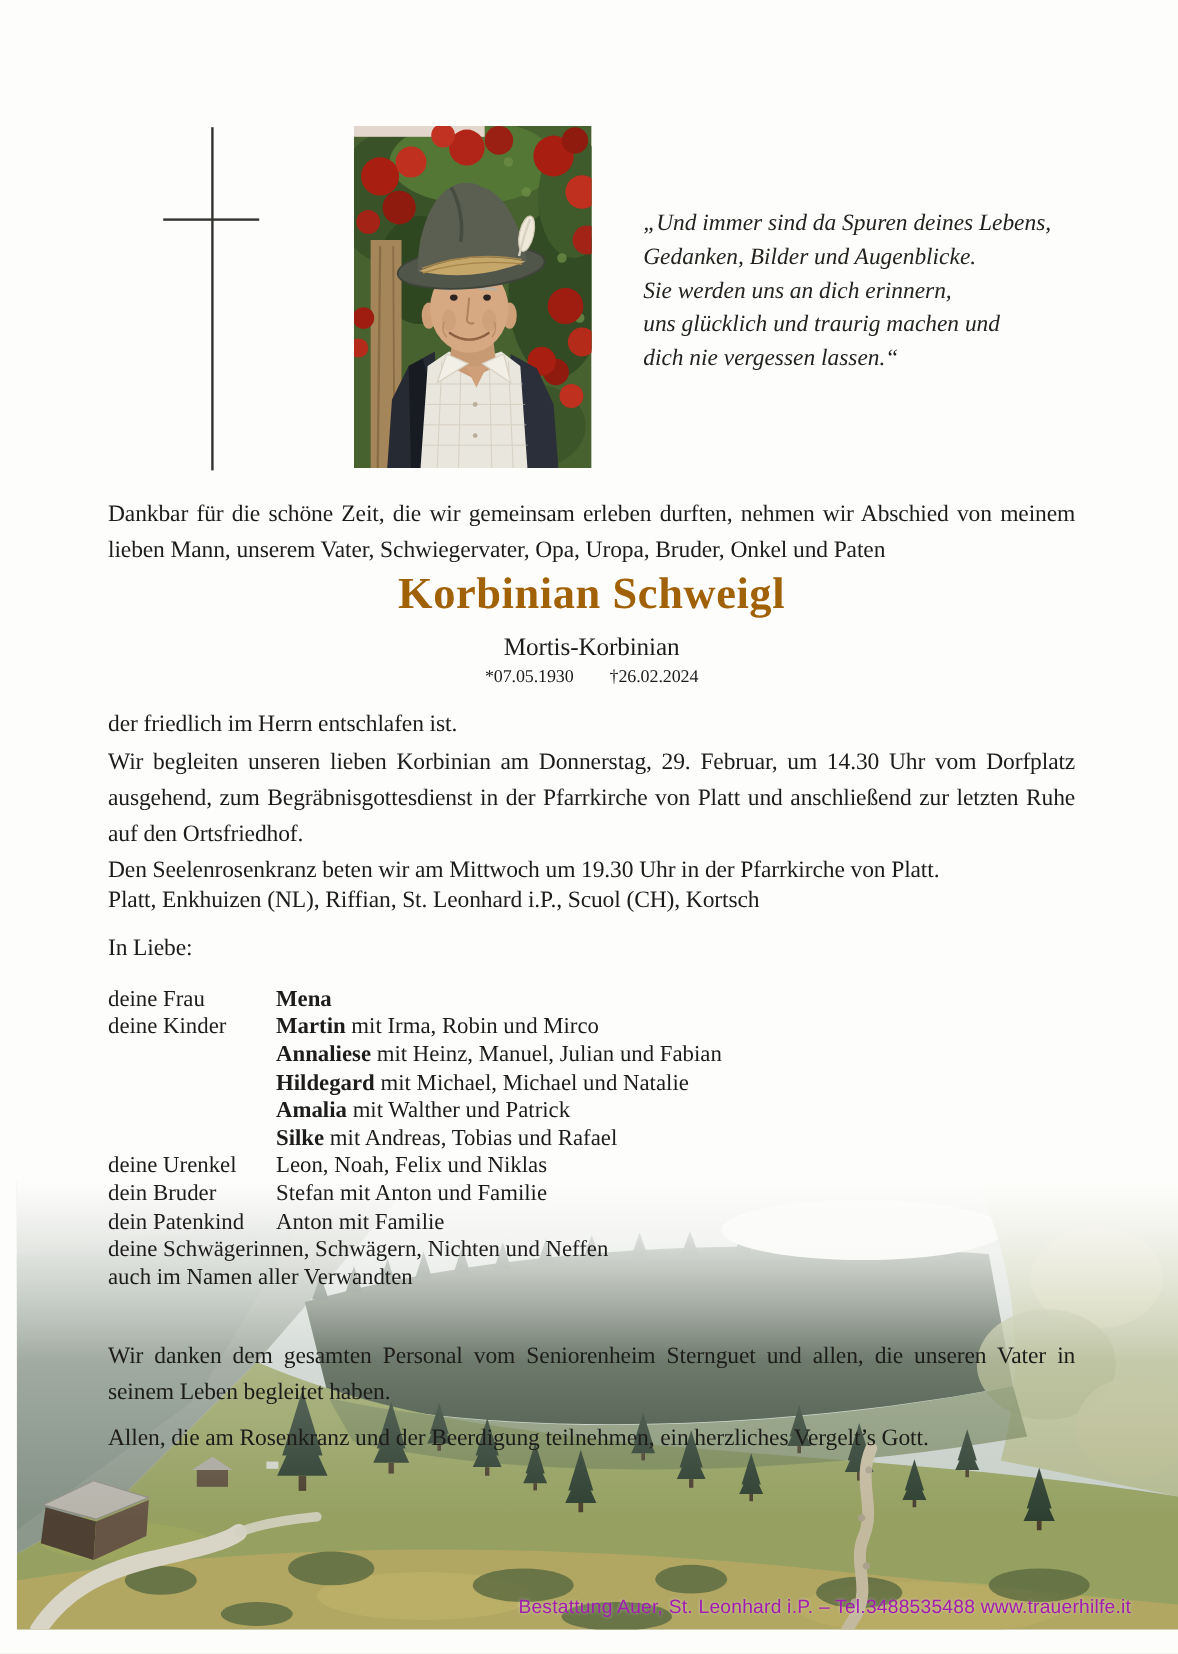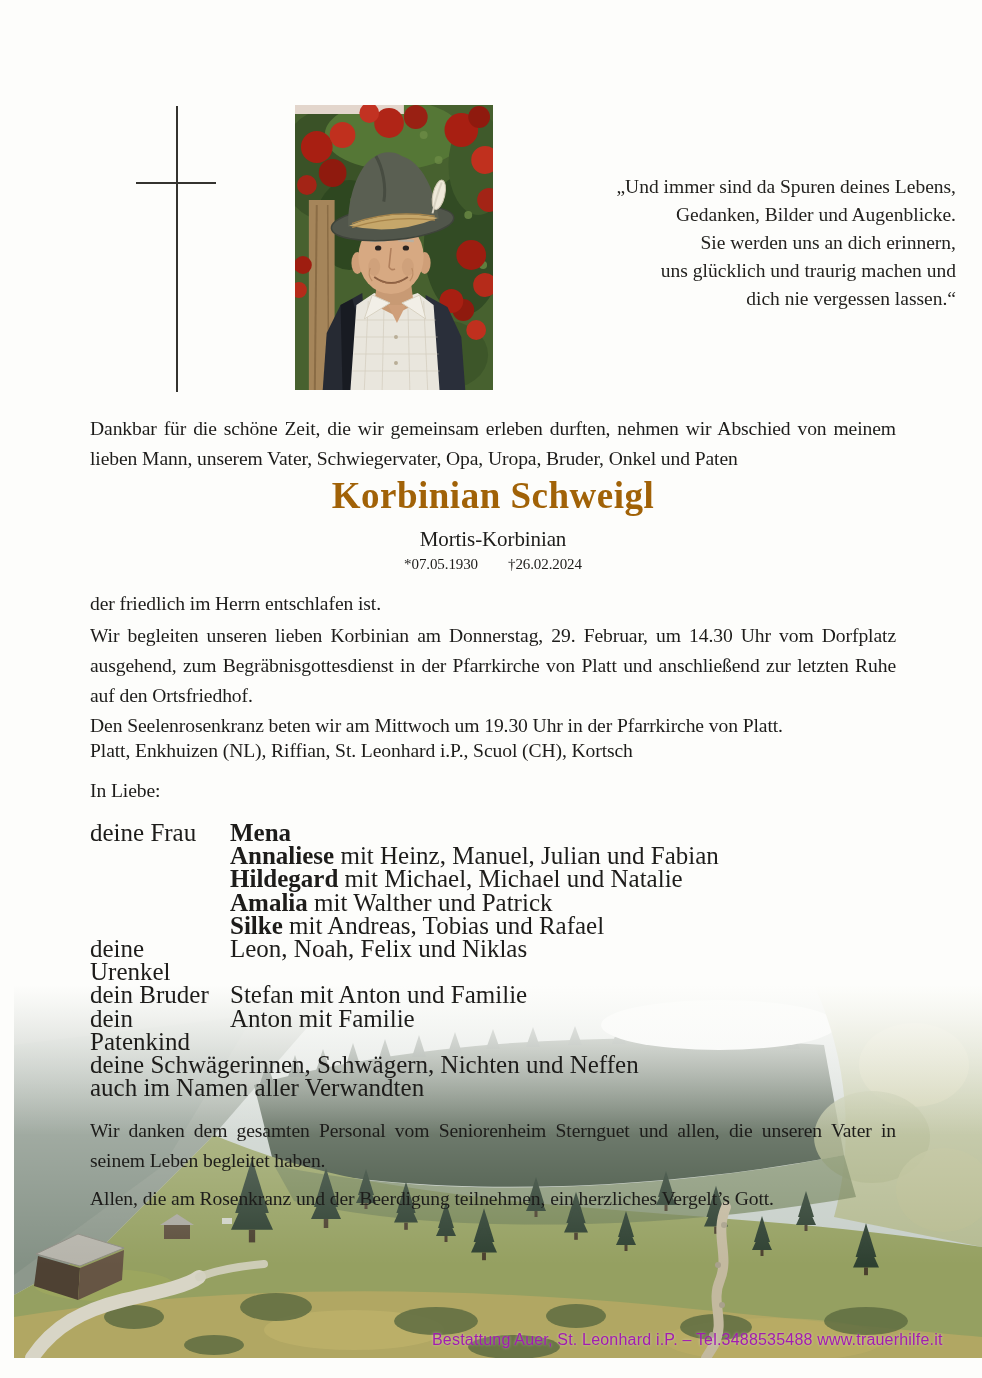--- a/index.html
+++ b/index.html
@@ -9,37 +9,37 @@
     font-family:"Liberation Serif",serif;color:#1d1c1a;
   }
   .abs{position:absolute;}
   
   .cross-v{left:176px;top:106px;width:2px;height:286px;background:#34332f;}
   .cross-h{left:136px;top:182px;width:80px;height:2px;background:#34332f;}
   
   .photo{left:295px;top:105px;width:198px;height:285px;}
   .photo svg{display:block;width:100%;height:100%;}
   
-  .quote{left:536px;top:173px;width:420px;font-size:19.5px;line-height:28px;color:#23221f;text-align:right;}
+  .quote{left:536px;top:173px;width:420px;font-style:italic;font-size:19.5px;line-height:28px;color:#23221f;}
   
   .para{left:90px;width:806px;font-size:19.6px;line-height:30px;letter-spacing:-0.1px;}
   .line{white-space:nowrap;}
   .jl{text-align:justify;text-align-last:justify;}
   .intro{top:414px;}
   .name-block{top:474px;text-align:center;}
   .deceased-name{font-size:37px;font-weight:bold;letter-spacing:0.5px;color:#a16207;line-height:44px;}
   .nickname{top:527px;text-align:center;font-size:21px;line-height:24px;}
   .dates{top:551px;text-align:center;font-size:15px;line-height:26px;}
   .dates .death{margin-left:30px;}
   .entschlafen{top:589px;}
   .funeral{top:621px;}
   .places{top:736px;}
   .inlove{top:776px;}
   
-  .family{left:90px;top:821px;width:810px;font-size:25px;line-height:23.2px;}
+  .family{left:90px;top:821px;width:810px;font-size:19px;line-height:23.2px;}
   .fam-row{display:flex;}
   .fam-label{flex:0 0 140px;}
   .fam-value b{font-weight:bold;}
   .thanks{top:1116px;}
   .farewell{top:1184px;}
   
   .landscape{left:14px;top:985px;width:968px;height:373px;z-index:0;}
   .landscape svg{display:block;width:100%;height:100%;}
   .content-layer{left:0;top:0;width:982px;height:1378px;z-index:1;pointer-events:none;}
   .footer{left:432px;top:1331px;font-family:"Liberation Sans",sans-serif;font-size:16px;
@@ -296,20 +296,24 @@
     <div class="abs para places">Platt, Enkhuizen (NL), Riffian, St. Leonhard i.P., Scuol (CH), Kortsch</div>
 
     <div class="abs para inlove">In Liebe:</div>
 
     <div class="abs family">
       <div class="fam-row">
         <span class="fam-label">deine Frau</span>
         <span class="fam-value"><b>Mena</b><span></span></span>
       </div>
       <div class="fam-row">
+        <span class="fam-label">deine Kinder</span>
+        <span class="fam-value"><b>Martin</b><span> mit Irma, Robin und Mirco</span></span>
+      </div>
+      <div class="fam-row">
         <span class="fam-label"></span>
         <span class="fam-value"><b>Annaliese</b><span> mit Heinz, Manuel, Julian und Fabian</span></span>
       </div>
       <div class="fam-row">
         <span class="fam-label"></span>
         <span class="fam-value"><b>Hildegard</b><span> mit Michael, Michael und Natalie</span></span>
       </div>
       <div class="fam-row">
         <span class="fam-label"></span>
         <span class="fam-value"><b>Amalia</b><span> mit Walther und Patrick</span></span>

